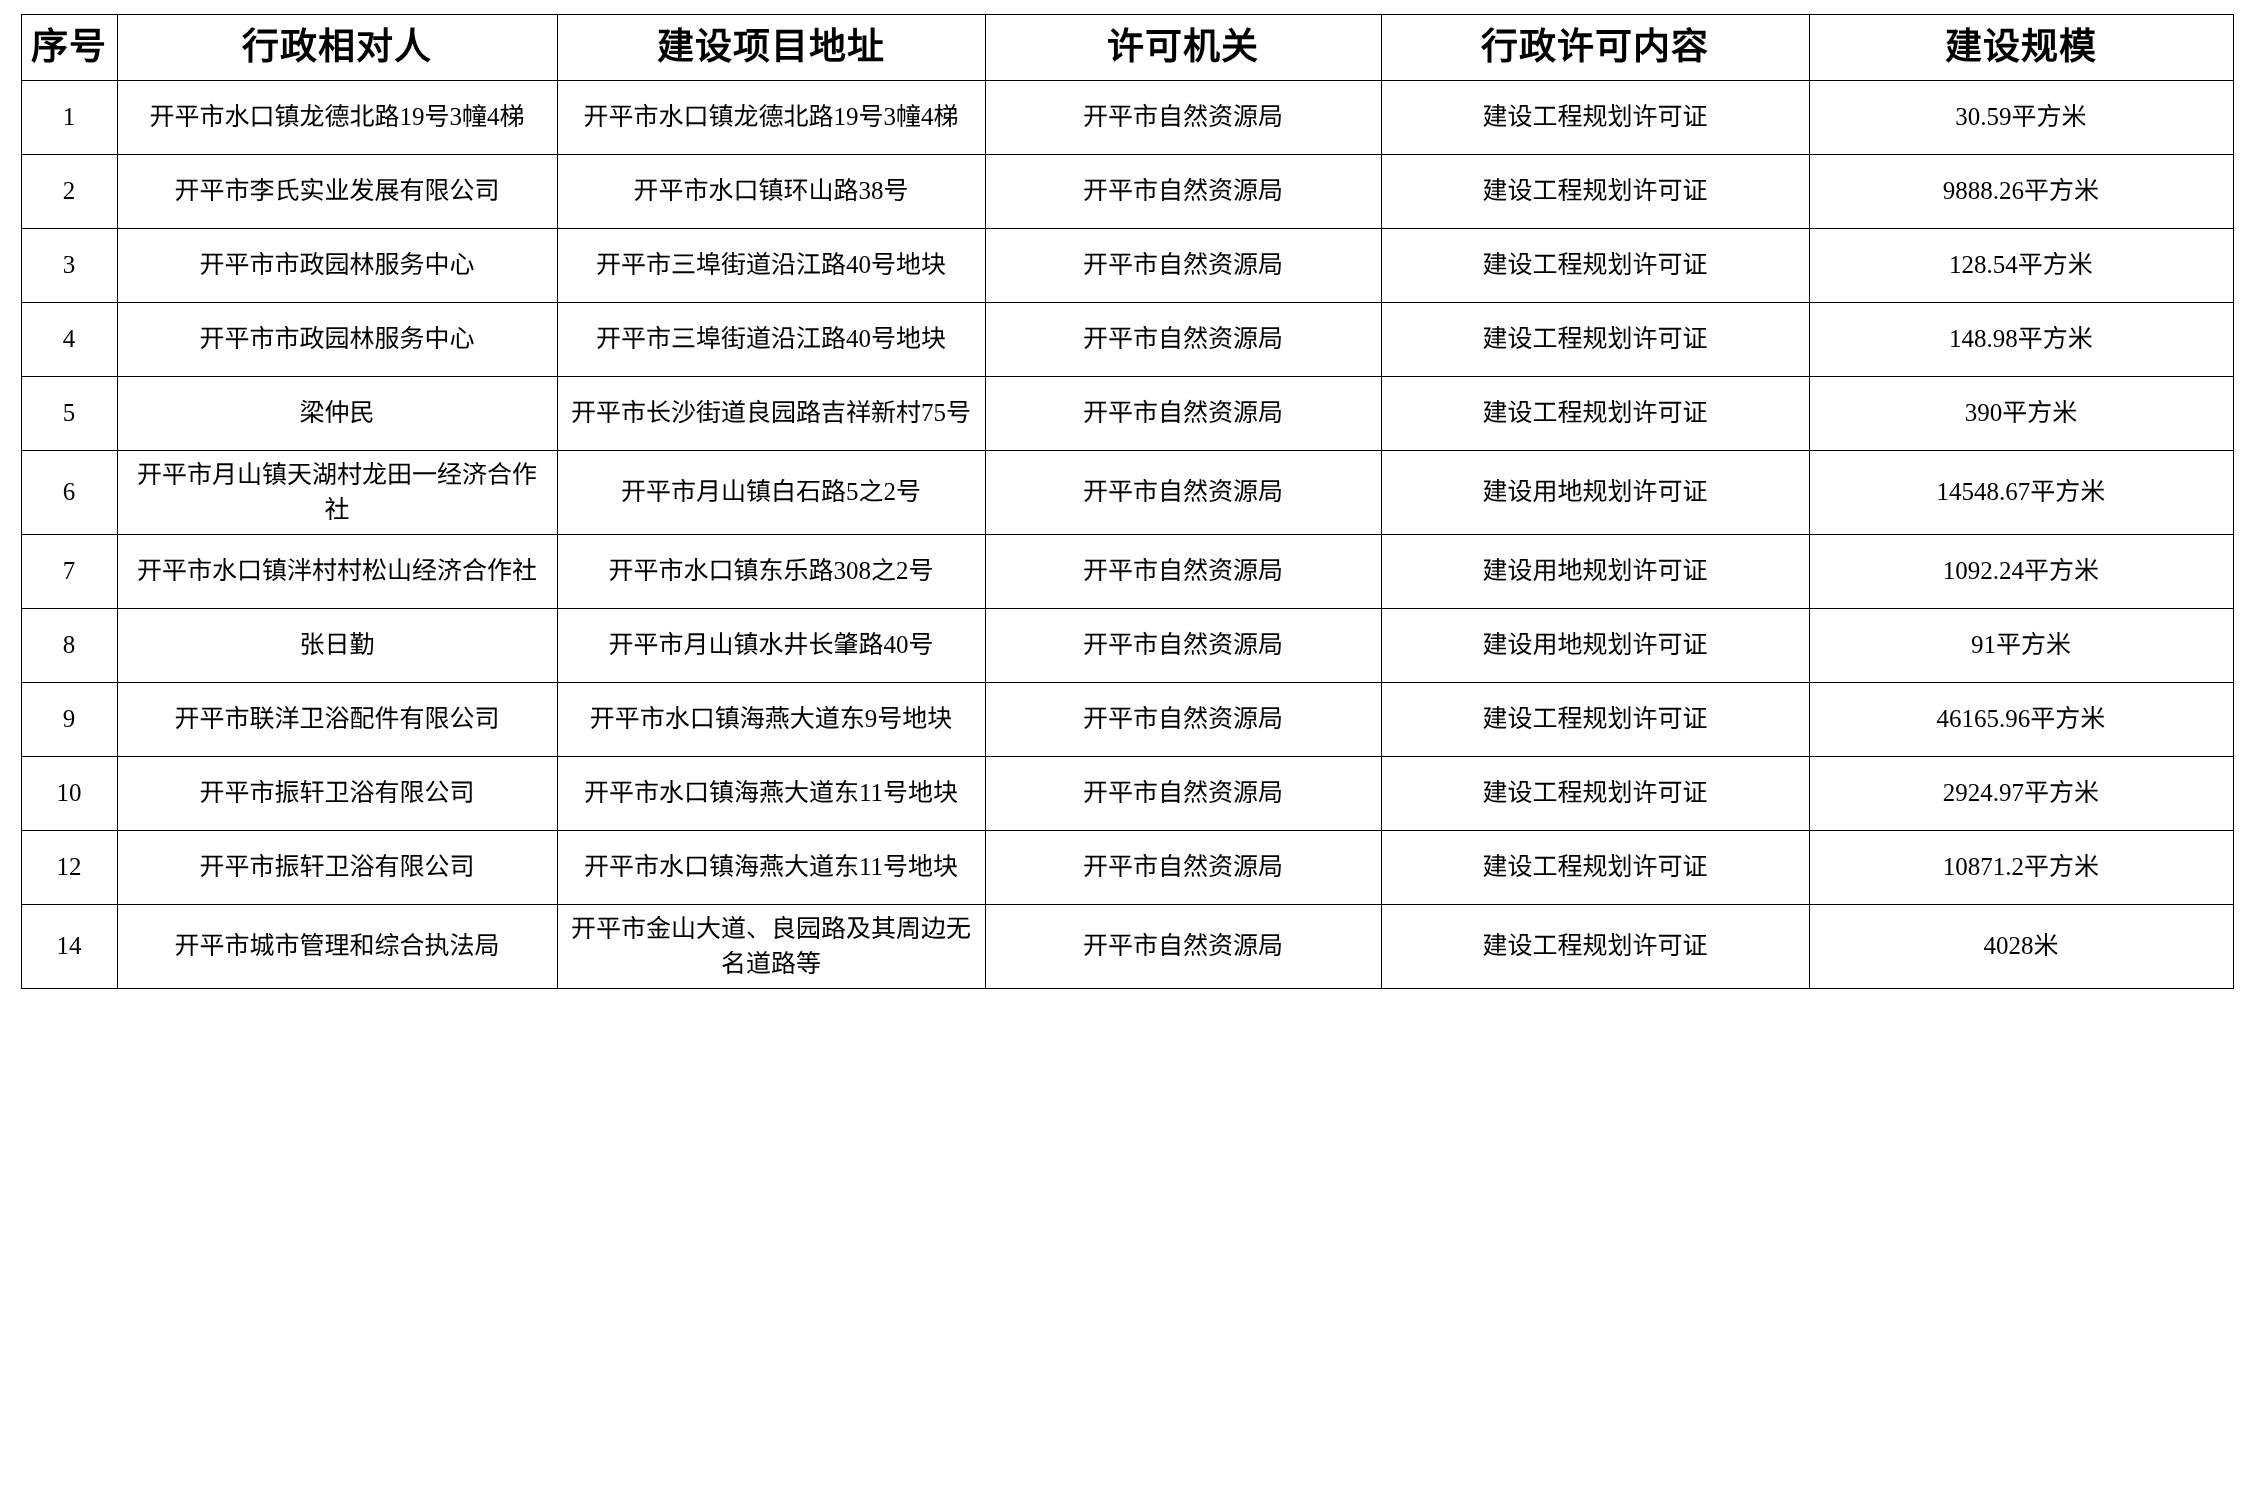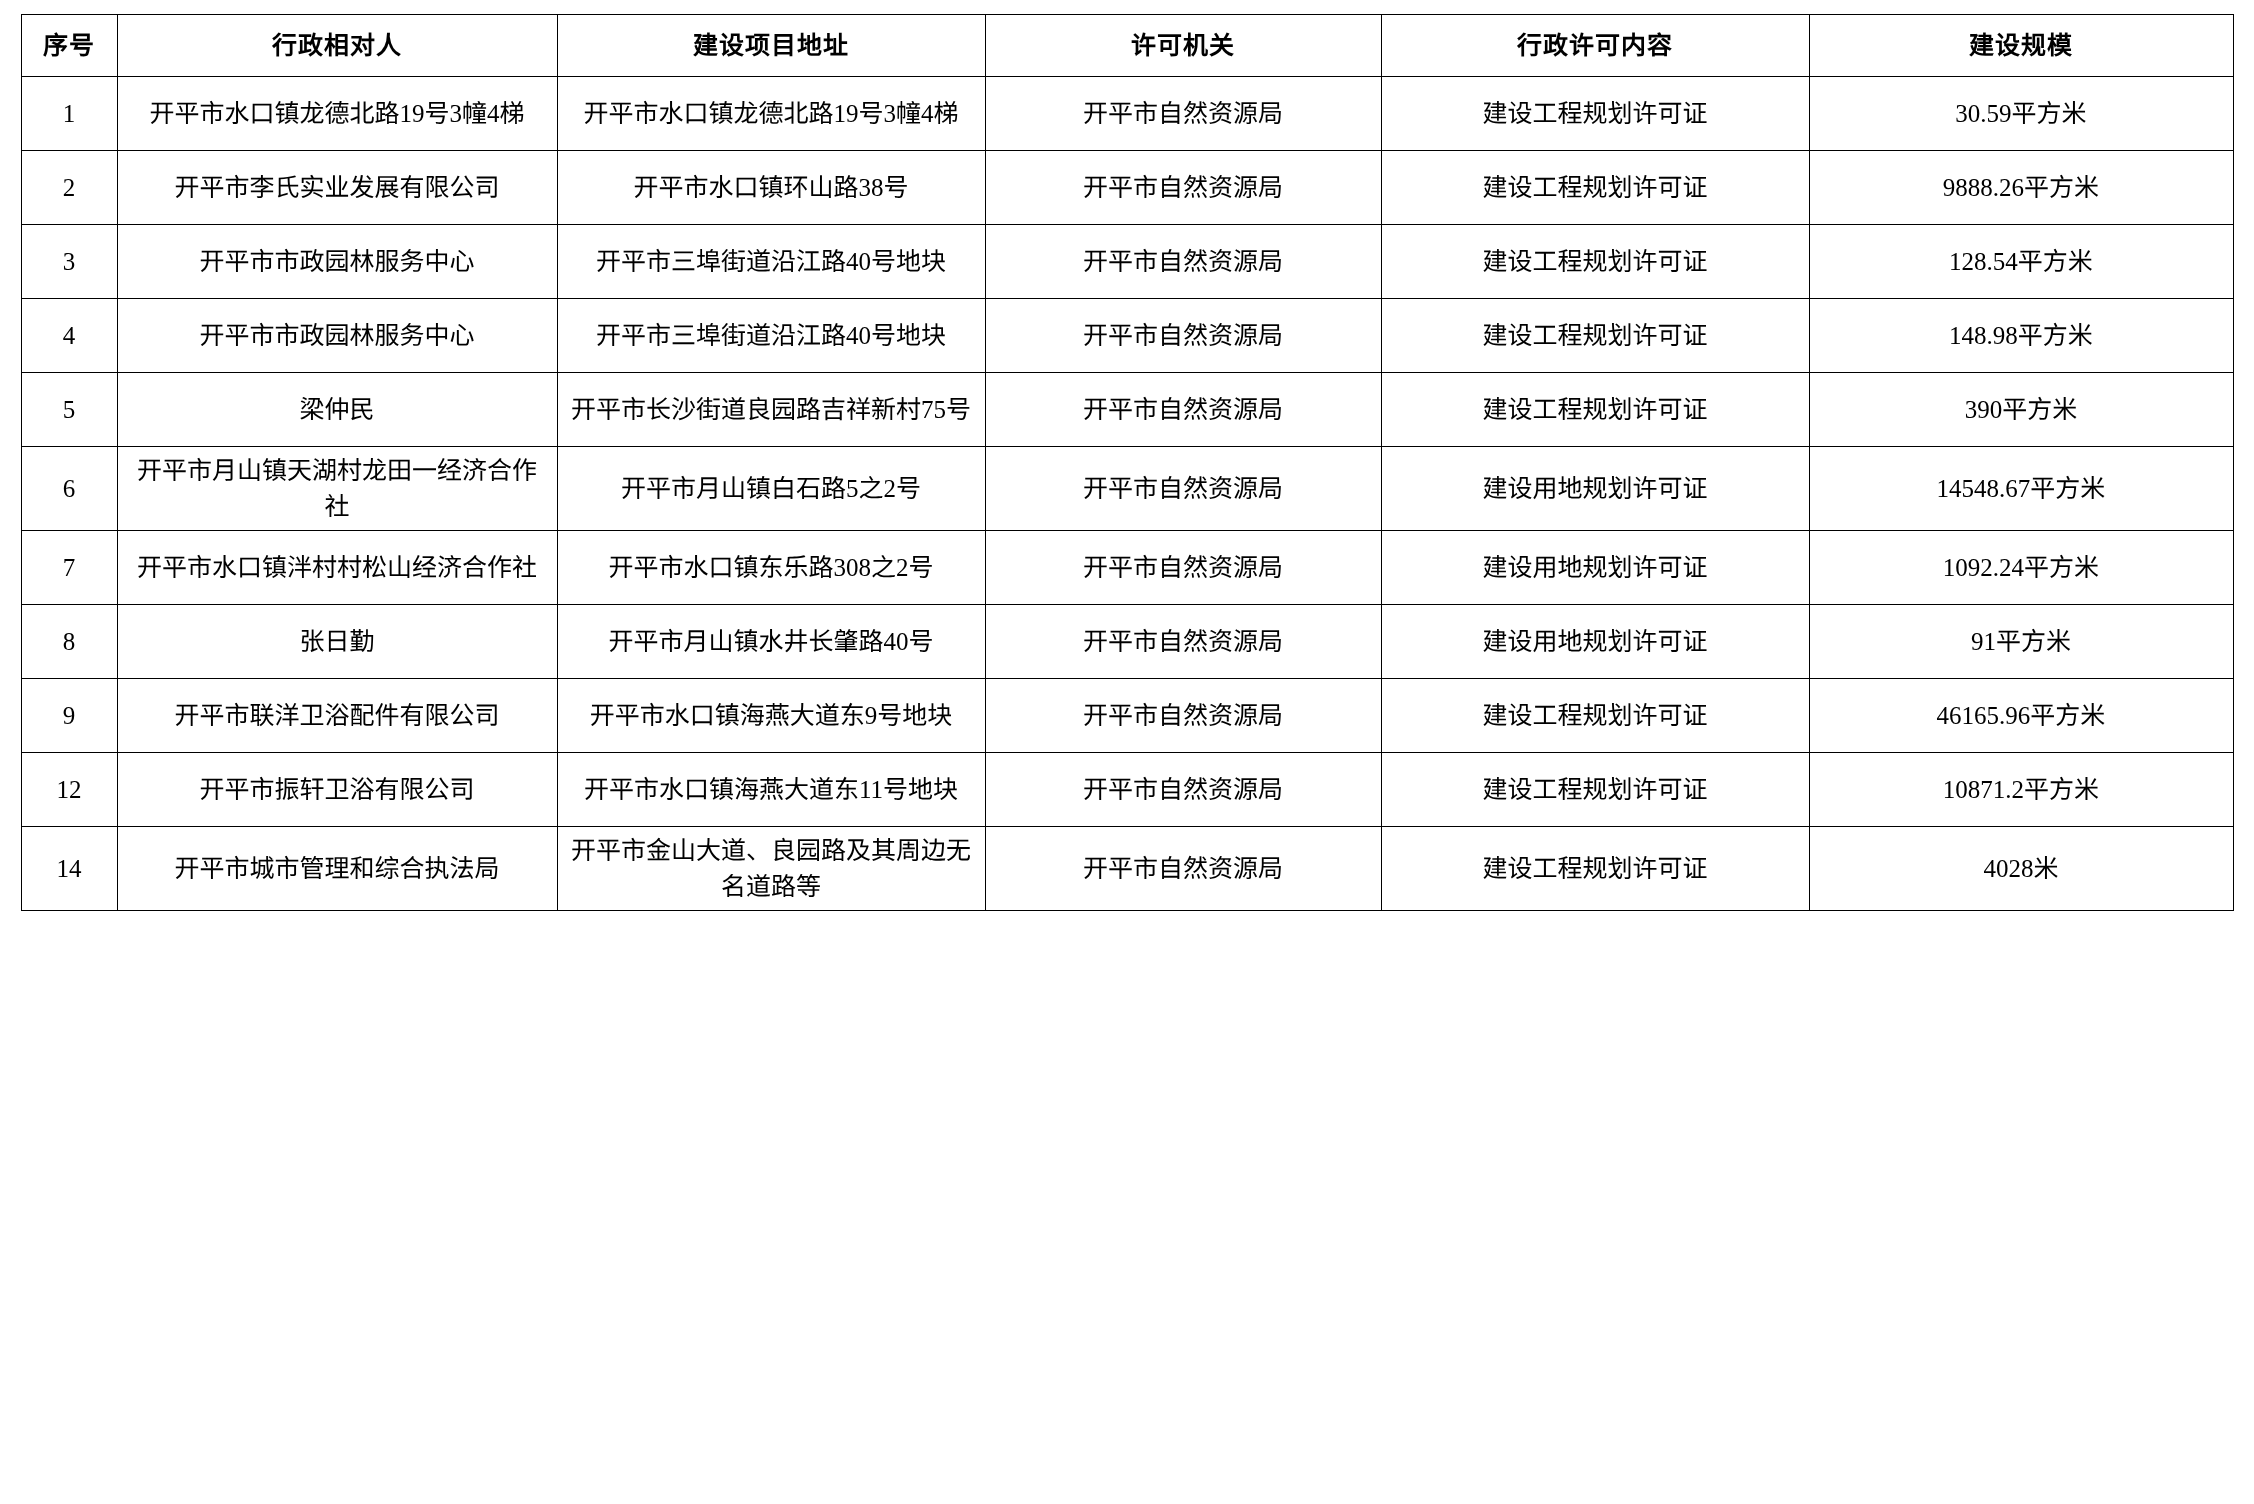--- a/index.html
+++ b/index.html
@@ -35,21 +35,21 @@
   table.permit-table td {
     border: 1px solid #000000;
     text-align: center;
     vertical-align: middle;
     padding: 6px 8px;
     box-sizing: border-box;
     line-height: 1.42;
     word-break: break-word;
   }
   table.permit-table thead th {
-    font-size: 25px;
+    font-size: 37px;
     font-weight: bold;
     height: 62px;
     letter-spacing: 1px;
   }
   table.permit-table tbody td {
     font-size: 25px;
     font-weight: normal;
     height: 74px;
   }
   table.permit-table tbody td.idx {
@@ -146,20 +146,28 @@
       </tr>
       <tr>
         <td class="idx">9</td>
         <td>开平市联洋卫浴配件有限公司</td>
         <td>开平市水口镇海燕大道东9号地块</td>
         <td>开平市自然资源局</td>
         <td>建设工程规划许可证</td>
         <td>46165.96平方米</td>
       </tr>
       <tr>
+        <td class="idx">10</td>
+        <td>开平市振轩卫浴有限公司</td>
+        <td>开平市水口镇海燕大道东11号地块</td>
+        <td>开平市自然资源局</td>
+        <td>建设工程规划许可证</td>
+        <td>2924.97平方米</td>
+      </tr>
+      <tr>
         <td class="idx">12</td>
         <td>开平市振轩卫浴有限公司</td>
         <td>开平市水口镇海燕大道东11号地块</td>
         <td>开平市自然资源局</td>
         <td>建设工程规划许可证</td>
         <td>10871.2平方米</td>
       </tr>
       <tr>
         <td class="idx">14</td>
         <td>开平市城市管理和综合执法局</td>

